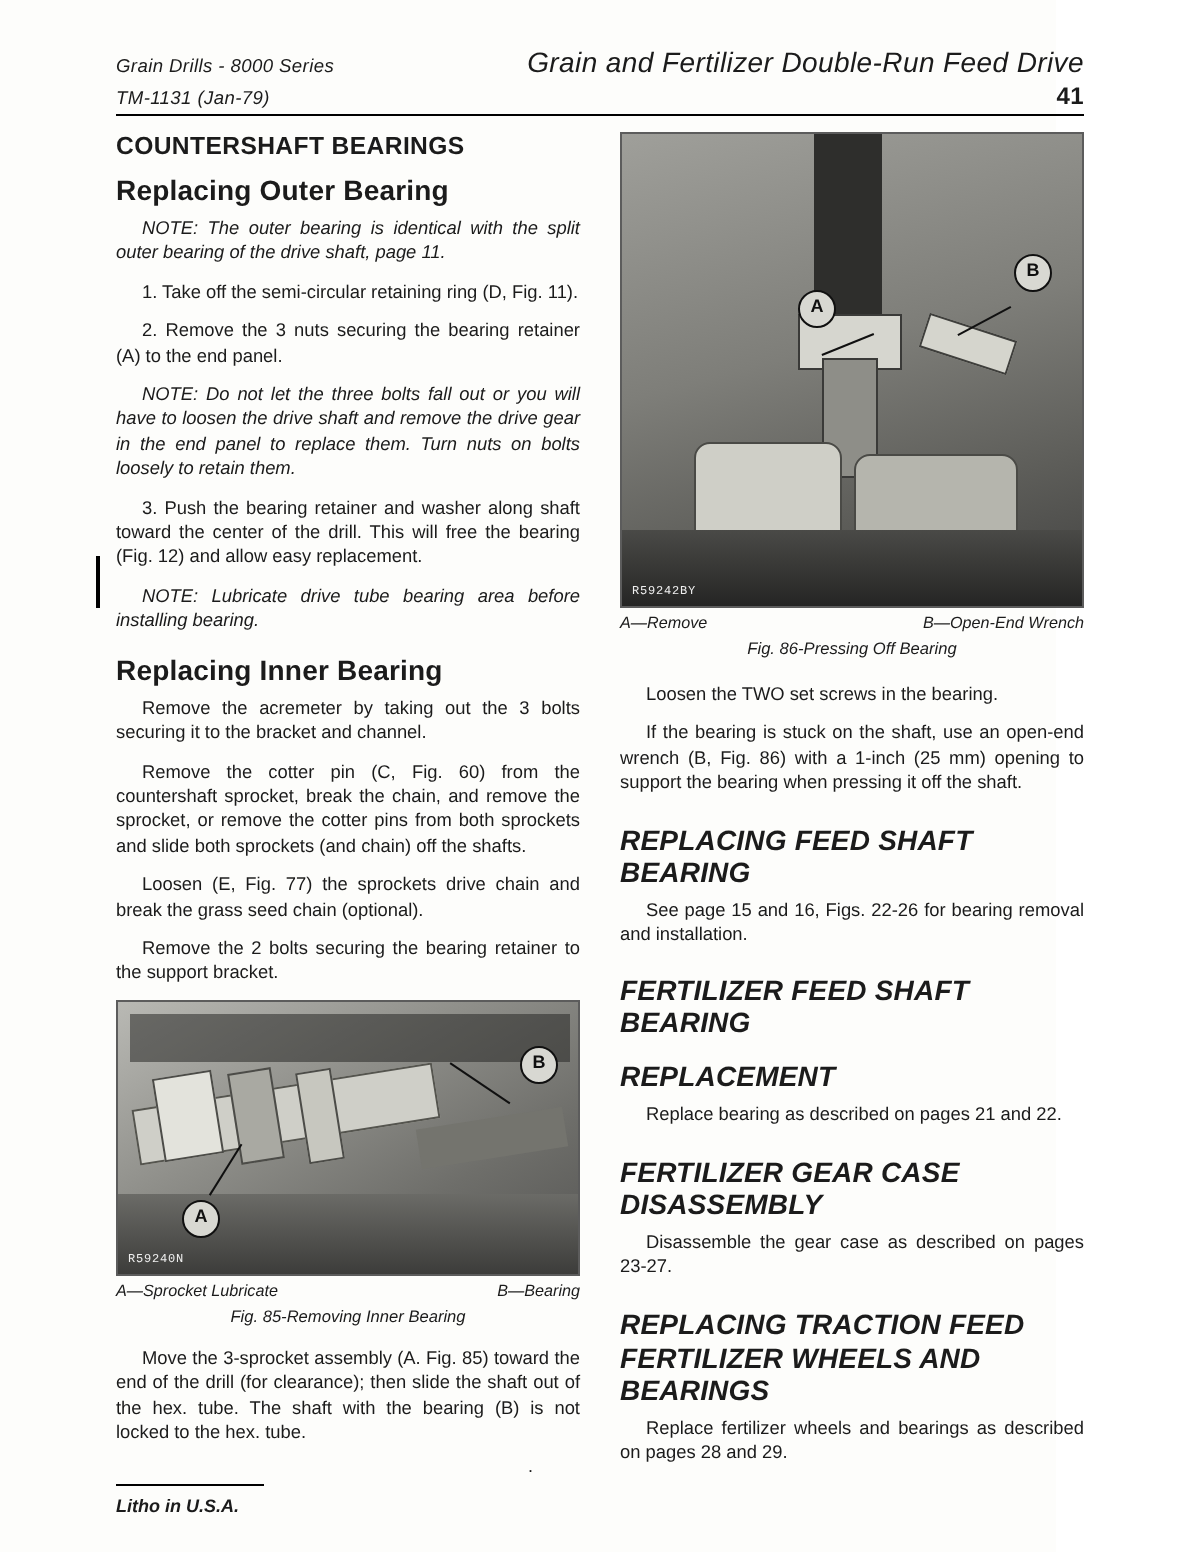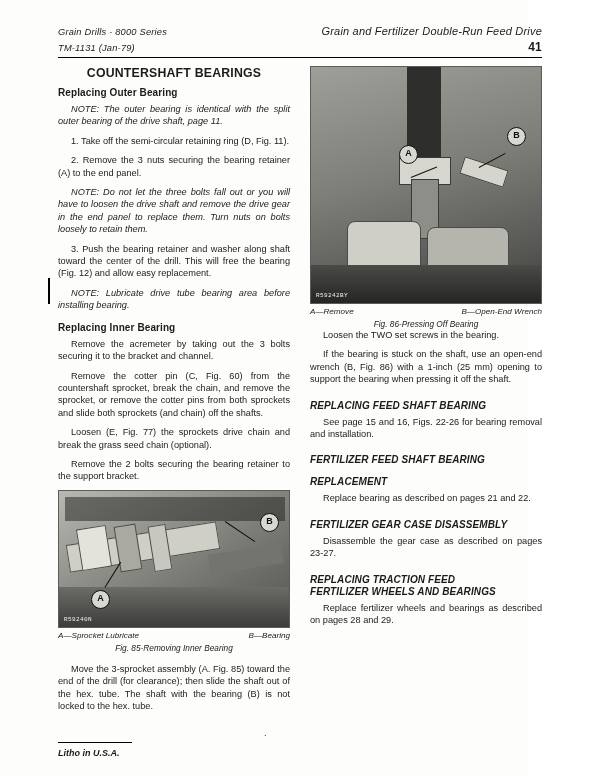--- a/index.html
+++ b/index.html
@@ -34,21 +34,21 @@
     justify-content: space-between;
     align-items: baseline;
     font-style: italic;
     font-size: 9.3px;
     letter-spacing: 0.2px;
     line-height: 14px;
   }
   .hdr-left { white-space: nowrap; }
   .hdr-right {
     font-style: italic;
-    font-size: 11px;
+    font-size: 14px;
     white-space: nowrap;
     text-align: center;
   }
   .page-num {
     font-style: normal;
     font-weight: bold;
     font-size: 12px;
     margin-left: 8px;
   }
   .hdr-rule {
@@ -64,26 +64,25 @@
     position: absolute;
     top: 66px;
     width: 232px;
   }
   .col-left { left: 58px; }
   .col-right { left: 310px; }
 
   h1.sec {
     font-size: 12.3px;
     font-weight: bold;
-    text-align: center;
     margin: 0 0 7px 0;
     letter-spacing: 0.2px;
   }
   h2.sub {
-    font-size: 10px;
+    font-size: 14px;
     font-weight: bold;
     margin: 0 0 5px 0;
     letter-spacing: 0.1px;
   }
   h2.sub.center {
     margin-top: 14px;
     font-style: italic;
   }
   p {
     margin: 0 0 7px 0;
@@ -263,21 +262,21 @@
         <div class="callout" style="left:196px;top:60px;">B</div>
         <div class="photo-id">R59242BY</div>
       </div>
       <div class="caption-row">
         <span>A—Remove</span>
         <span>B—Open-End Wrench</span>
       </div>
       <div class="fig-title">Fig. 86-Pressing Off Bearing</div>
     </div>
 
-    <p class="ind" style="">Loosen the TWO set screws in the bearing.</p>
+    <p class="ind" style="margin-top:12px;">Loosen the TWO set screws in the bearing.</p>
     <p class="ind">If the bearing is stuck on the shaft, use an open-end wrench (B, Fig. 86) with a 1-inch (25 mm) opening to support the bearing when pressing it off the shaft.</p>
 
     <h2 class="sub center">REPLACING FEED SHAFT BEARING</h2>
     <p class="ind">See page 15 and 16, Figs. 22-26 for bearing removal and installation.</p>
 
     <h2 class="sub center" style="margin-bottom:0;">FERTILIZER FEED SHAFT BEARING</h2>
     <h2 class="sub center" style="margin-top:11px;">REPLACEMENT</h2>
     <p class="ind">Replace bearing as described on pages 21 and 22.</p>
 
     <h2 class="sub center">FERTILIZER GEAR CASE DISASSEMBLY</h2>

